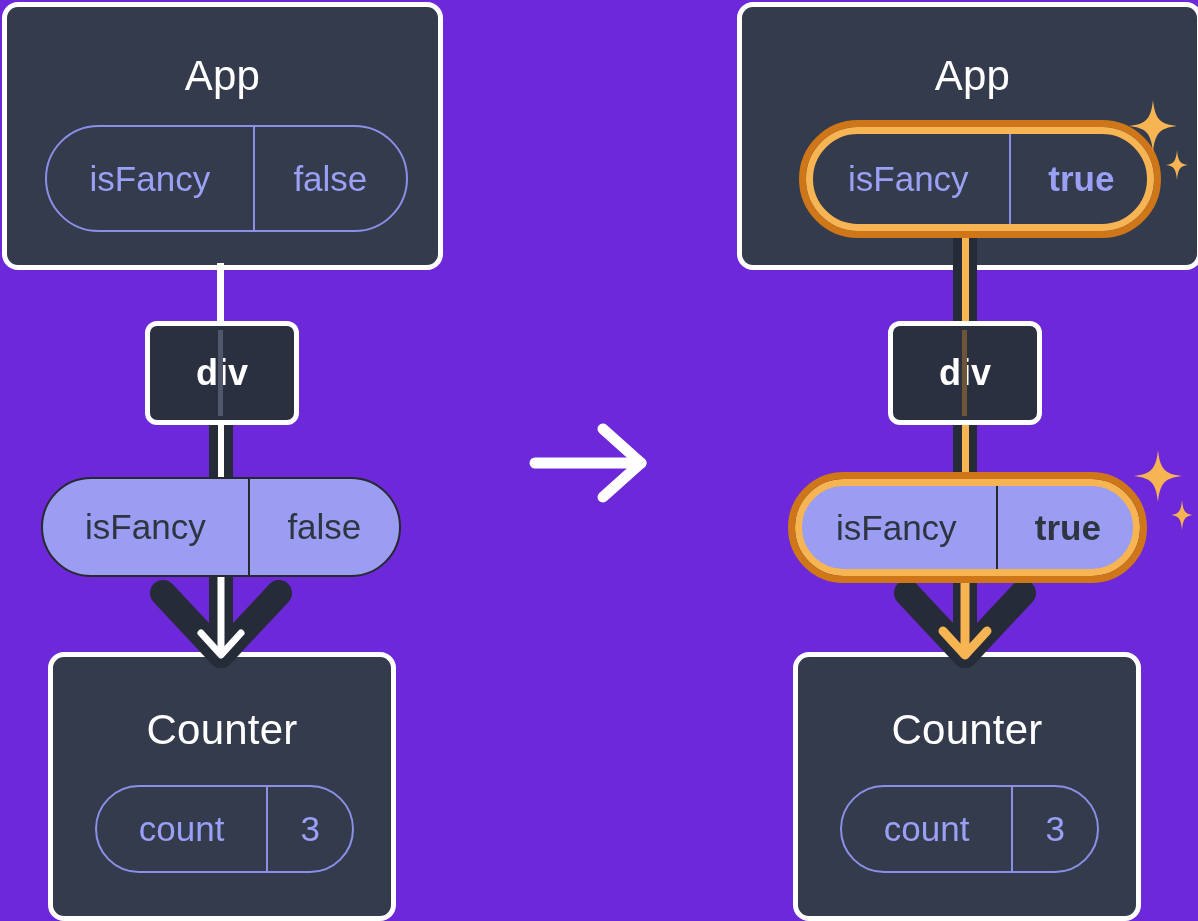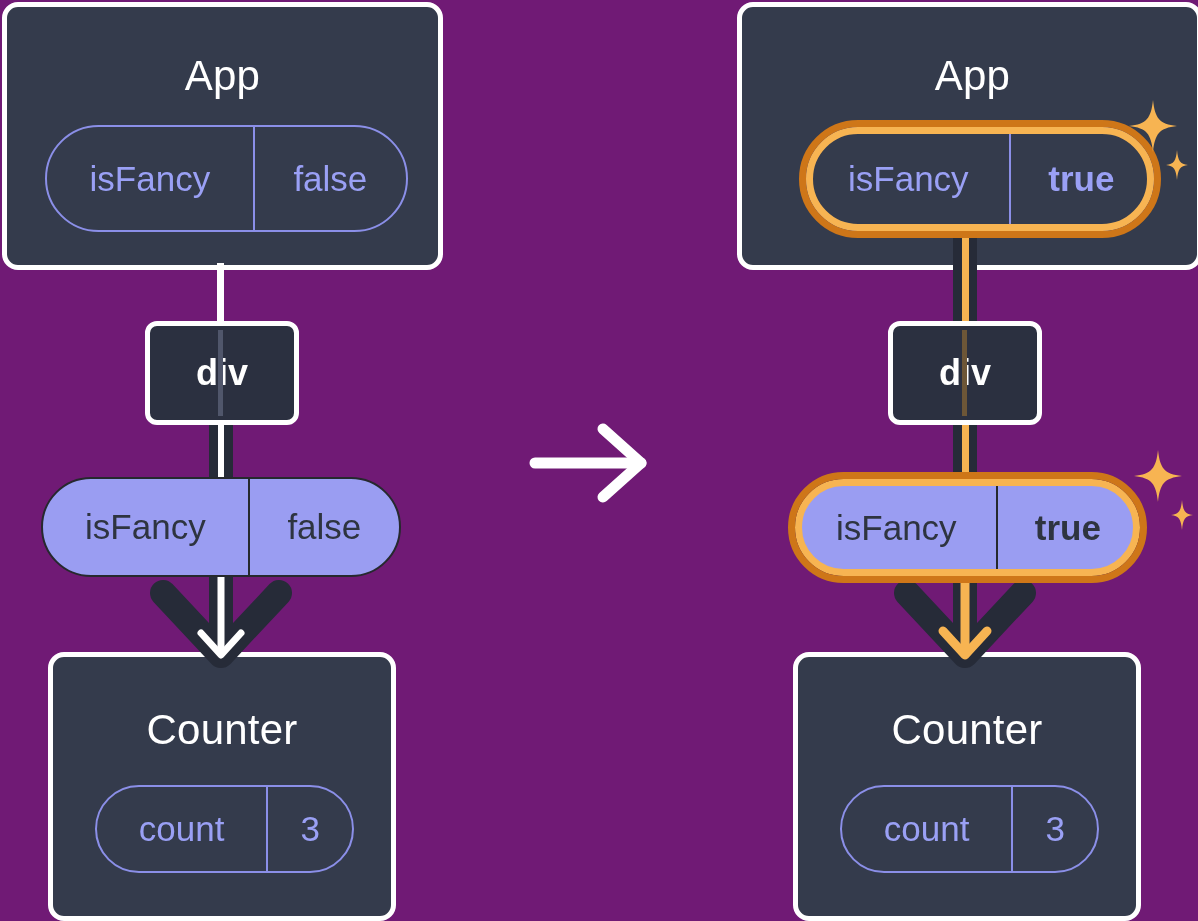--- a/index.html
+++ b/index.html
@@ -147,21 +147,21 @@
 
   
   .sparkle { position: absolute; z-index: 9; }
 
   
   .transition-arrow { position: absolute; z-index: 3; }
 </style>
 </head>
 <body style="background: rgb(74, 96, 105);">
 
-<div id="stage" style="background: #701a75;">
+<div id="stage" style="background: #6d28d9;">
 
   <div class="wire" style="left:217px; top:263px; width:7px; height:62px;"></div>
 
   <div class="panel" style="left:2px; top:2px; width:441px; height:268px;">
     <div class="panel-title" style="top:48px;">App</div>
     <div class="pill ghost" style="left:38px; top:118px; width:363px; height:107px;">
       <div class="cell name" style="width:208px;">isFancy</div>
       <div class="cell value" style="width:155px;">false</div>
     </div>
   </div>

